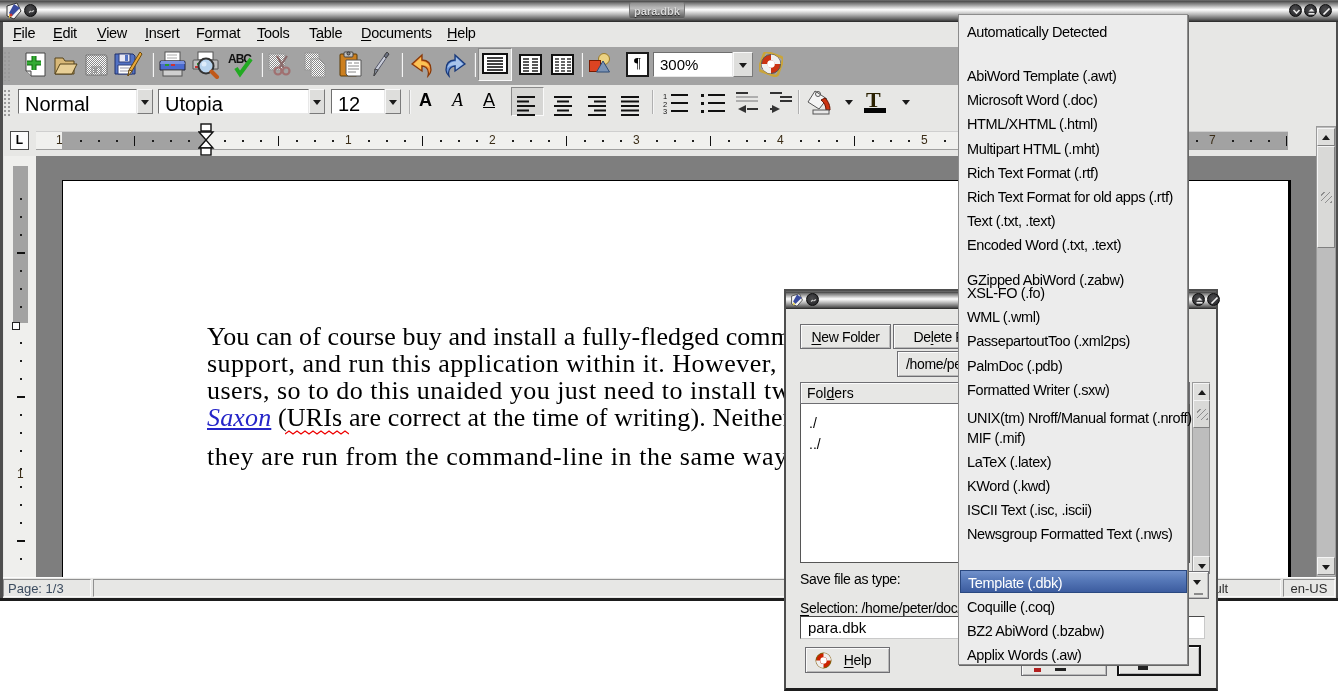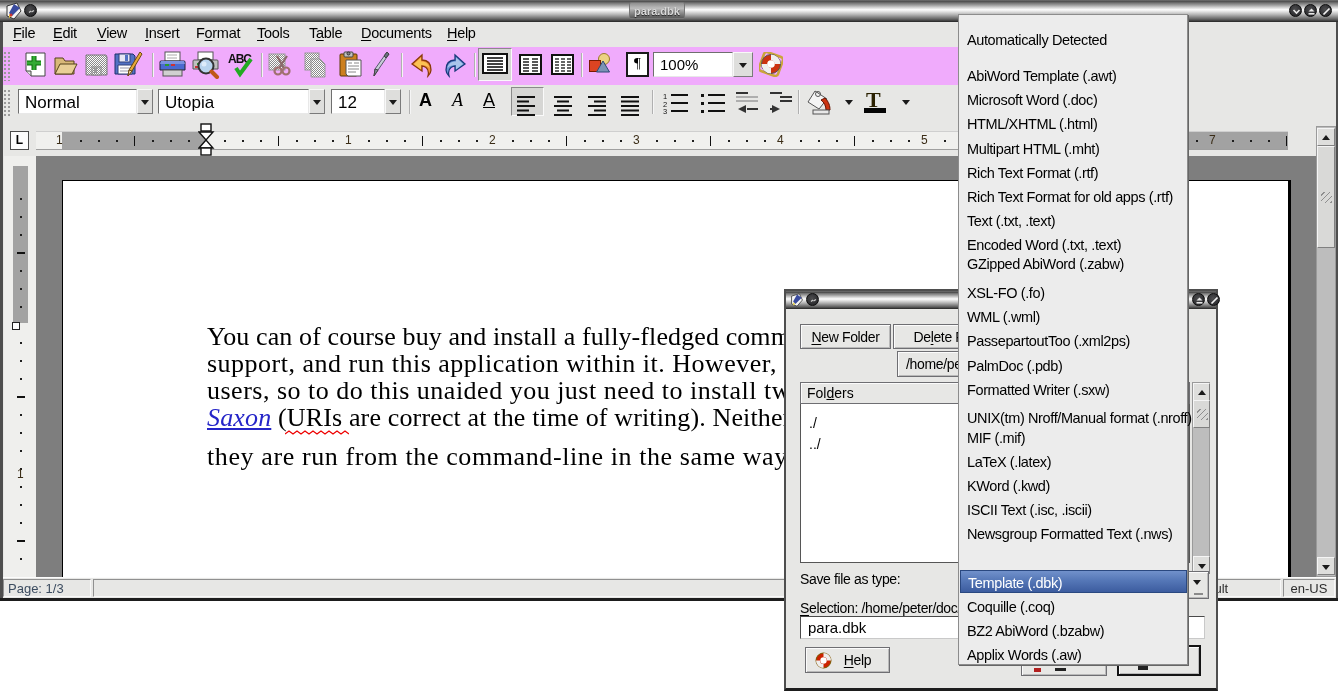--- a/index.html
+++ b/index.html
@@ -19,32 +19,32 @@
 .wbtn { position:absolute; top:4px; width:13px; height:13px; border-radius:50%;
   background:radial-gradient(circle at 45% 40%, #4e4e50 0%, #333336 55%, #1d1d1f 100%); border:1px solid #0c0c0c; }
 .wbtn svg { position:absolute; left:0; top:0; }
 
 
 #menubar { position:absolute; left:0; top:22px; width:1338px; height:25px; background:#e7e7e5; }
 .mitem { position:absolute; top:3px; font-size:14.5px; letter-spacing:-0.3px; color:#000; }
 .mitem u { text-decoration:underline; text-underline-offset:2px; }
 
 
-#tb1 { position:absolute; left:0; top:47px; width:1062px; height:38px; background:#f0abfc; }
+#tb1 { position:absolute; left:0; top:47px; width:1062px; height:38px; background:#a3a3a3; }
 #tb2 { position:absolute; left:0; top:85px; width:1338px; height:35px; background:#e7e7e5; }
 .tbhandle { position:absolute; left:3px; top:4px; width:9px; bottom:4px;
   background-image:radial-gradient(circle, #9a9a9a 1px, transparent 1.3px);
   background-size:4px 4px; }
 .tsep { position:absolute; top:6px; width:2px; height:24px;
   border-left:1px solid #b0b0b0; border-right:1px solid #f5f5f5; }
 .icon { position:absolute; }
 .pressedbox { position:absolute; background:#d6d6d4; border:1px solid;
   border-color:#8a8a8a #fafafa #fafafa #8a8a8a; }
 .combo { position:absolute; background:#fff; border:1px solid; border-color:#6f6f6f #e8e8e8 #e8e8e8 #6f6f6f; }
-.combo .ctext { position:absolute; left:6px; top:3px; font-size:17px; color:#000; white-space:nowrap; }
+.combo .ctext { position:absolute; left:6px; top:3px; font-size:20px; color:#000; white-space:nowrap; }
 .cbtn { position:absolute; right:0; top:0; bottom:0; background:#dededc;
   border:1px solid; border-color:#f8f8f8 #7a7a7a #7a7a7a #f8f8f8; }
 .arr { position:absolute; width:0; height:0; border-left:4px solid transparent;
   border-right:4px solid transparent; border-top:5px solid #1a1a1a; }
 
 
 #rulerrow { position:absolute; left:0; top:120px; width:1338px; height:36px; background:#e7e7e5; }
 #hband { position:absolute; left:36px; top:11px; width:1252px; height:19px; background:#f0f0ee;
   border-top:1px solid #cfcfcf; border-bottom:1px solid #9f9f9f; }
 .hdark { position:absolute; top:0; height:17px; background:#a2a2a2; }
@@ -301,21 +301,21 @@
             <line x1="16" y1="17" x2="20" y2="17"></line>
           </g>
         </svg>
     <svg class="icon" style="left:589px;top:6px" width="23" height="21" viewBox="0 0 23 21">
           <circle cx="15" cy="6" r="5.5" fill="#ecd282" stroke="#9a7a2a"></circle>
           <rect x="0.5" y="7.5" width="11" height="11" fill="#dd4422" stroke="#7a1a00"></rect>
           <polygon points="14,8 20.5,19 7.5,19" fill="#7b93b5" stroke="#2c4a74"></polygon>
         </svg>
     <div class="abs" style="left:626px;top:5px;width:23px;height:25px;border:2px solid #1a1a1a;background:#fff;text-align:center;position:absolute"><span style="font-size:15px;font-family:'Liberation Serif',serif">¶</span></div>
     <div class="combo" style="left:653px;top:5px;width:80px;height:25px">
-          <div class="ctext" style="font-size:15px">100%</div>
+          <div class="ctext" style="font-size:15px">300%</div>
         </div>
     <div class="cbtn" style="left:733px;top:5px;width:20px;height:25px;position:absolute">
           <div class="arr" style="left:5px;top:10px"></div>
         </div>
     <svg class="icon" style="left:759px;top:5px" width="24" height="25" viewBox="0 0 24 25">
           <g transform="rotate(20 12 12)">
             <rect x="2" y="2" width="20" height="20" rx="3" fill="none" stroke="#caa53a" stroke-width="2.5"></rect>
           </g>
           <circle cx="12" cy="12" r="9.5" fill="#cc3311" stroke="#555"></circle>
           <circle cx="12" cy="12" r="3.8" fill="#fff"></circle>
@@ -634,30 +634,30 @@
     <span style="margin-left:20px"><u>H</u>elp</span>
   </div>
   <div class="gbtn" style="left:235px;top:356px;width:86px;height:29px"></div>
   <div style="position:absolute;left:248px;top:377px;width:7px;height:4px;background:#b32020"></div>
   <div style="position:absolute;left:269px;top:377px;width:11px;height:3px;background:#222"></div>
   <div class="gbtn" style="left:331px;top:354px;width:84px;height:31px;border:2px solid #141414"></div>
   <div style="position:absolute;left:352px;top:375px;width:10px;height:4px;background:#222"></div>
 </div>
 
 <div id="dropdown">
-<div class="dditem" style="top:12px">Automatically Detected</div>
+<div class="dditem" style="top:4px">Automatically Detected</div>
 <div class="dditem" style="top:48px">AbiWord Template (.awt)</div>
 <div class="dditem" style="top:72px">Microsoft Word (.doc)</div>
 <div class="dditem" style="top:96px">HTML/XHTML (.html)</div>
 <div class="dditem" style="top:121px">Multipart HTML (.mht)</div>
 <div class="dditem" style="top:145px">Rich Text Format (.rtf)</div>
 <div class="dditem" style="top:169px">Rich Text Format for old apps (.rtf)</div>
 <div class="dditem" style="top:193px">Text (.txt, .text)</div>
 <div class="dditem" style="top:217px">Encoded Word (.txt, .text)</div>
-<div class="dditem" style="top:236px">GZipped AbiWord (.zabw)</div>
+<div class="dditem" style="top:252px">GZipped AbiWord (.zabw)</div>
 <div class="dditem" style="top:265px">XSL-FO (.fo)</div>
 <div class="dditem" style="top:289px">WML (.wml)</div>
 <div class="dditem" style="top:313px">PassepartoutToo (.xml2ps)</div>
 <div class="dditem" style="top:338px">PalmDoc (.pdb)</div>
 <div class="dditem" style="top:362px">Formatted Writer (.sxw)</div>
 <div class="dditem" style="top:390px">UNIX(tm) Nroff/Manual format (.nroff)</div>
 <div class="dditem" style="top:410px">MIF (.mif)</div>
 <div class="dditem" style="top:434px">LaTeX (.latex)</div>
 <div class="dditem" style="top:458px">KWord (.kwd)</div>
 <div class="dditem" style="top:482px">ISCII Text (.isc, .iscii)</div>

